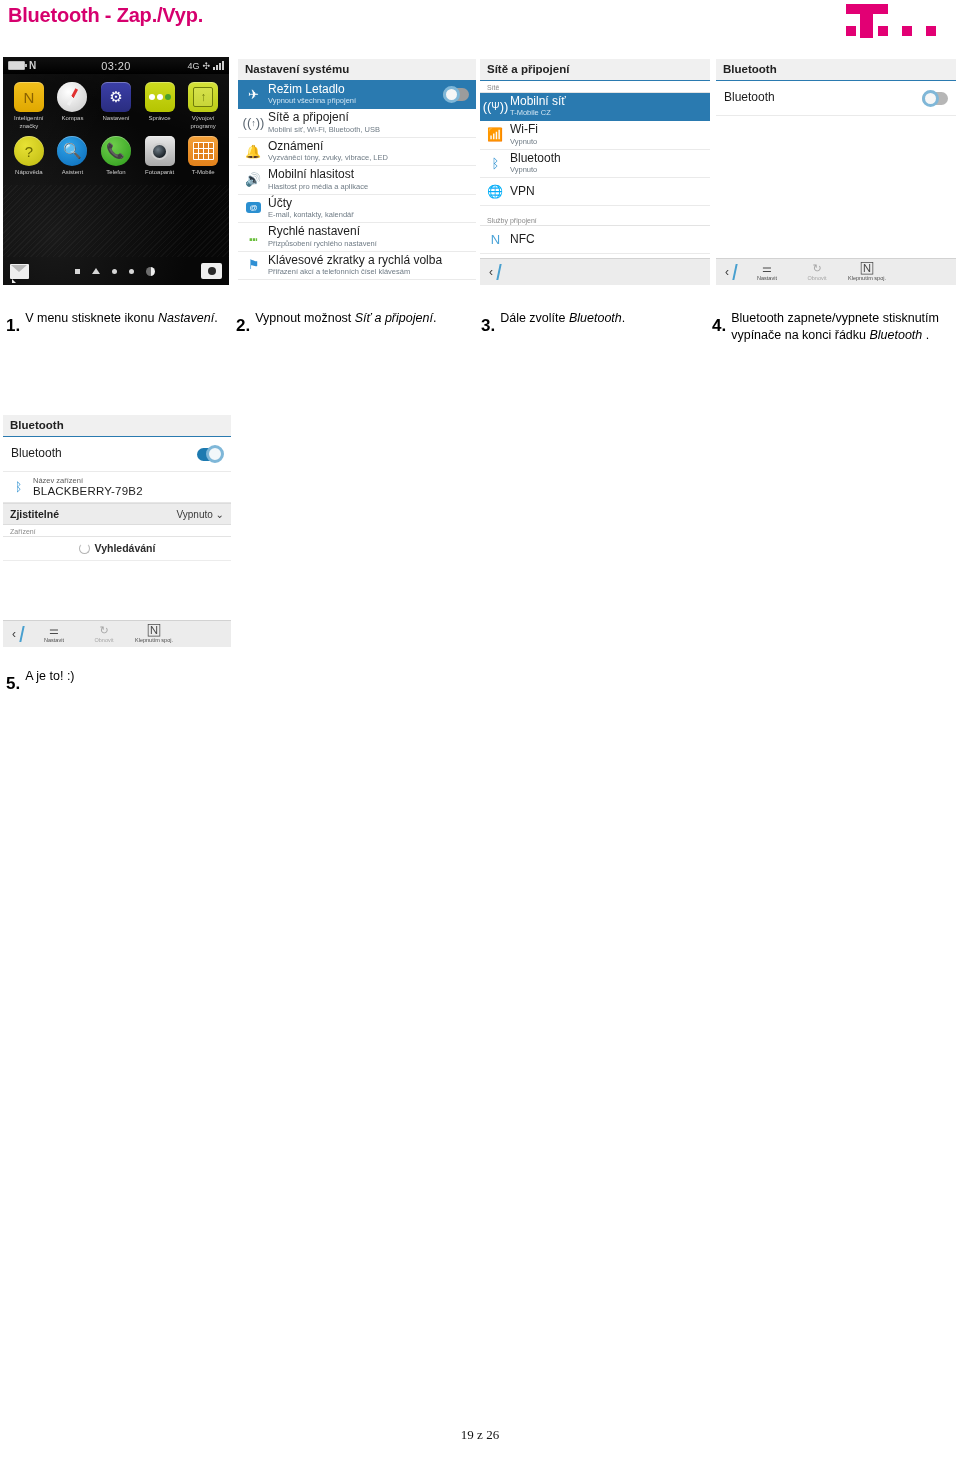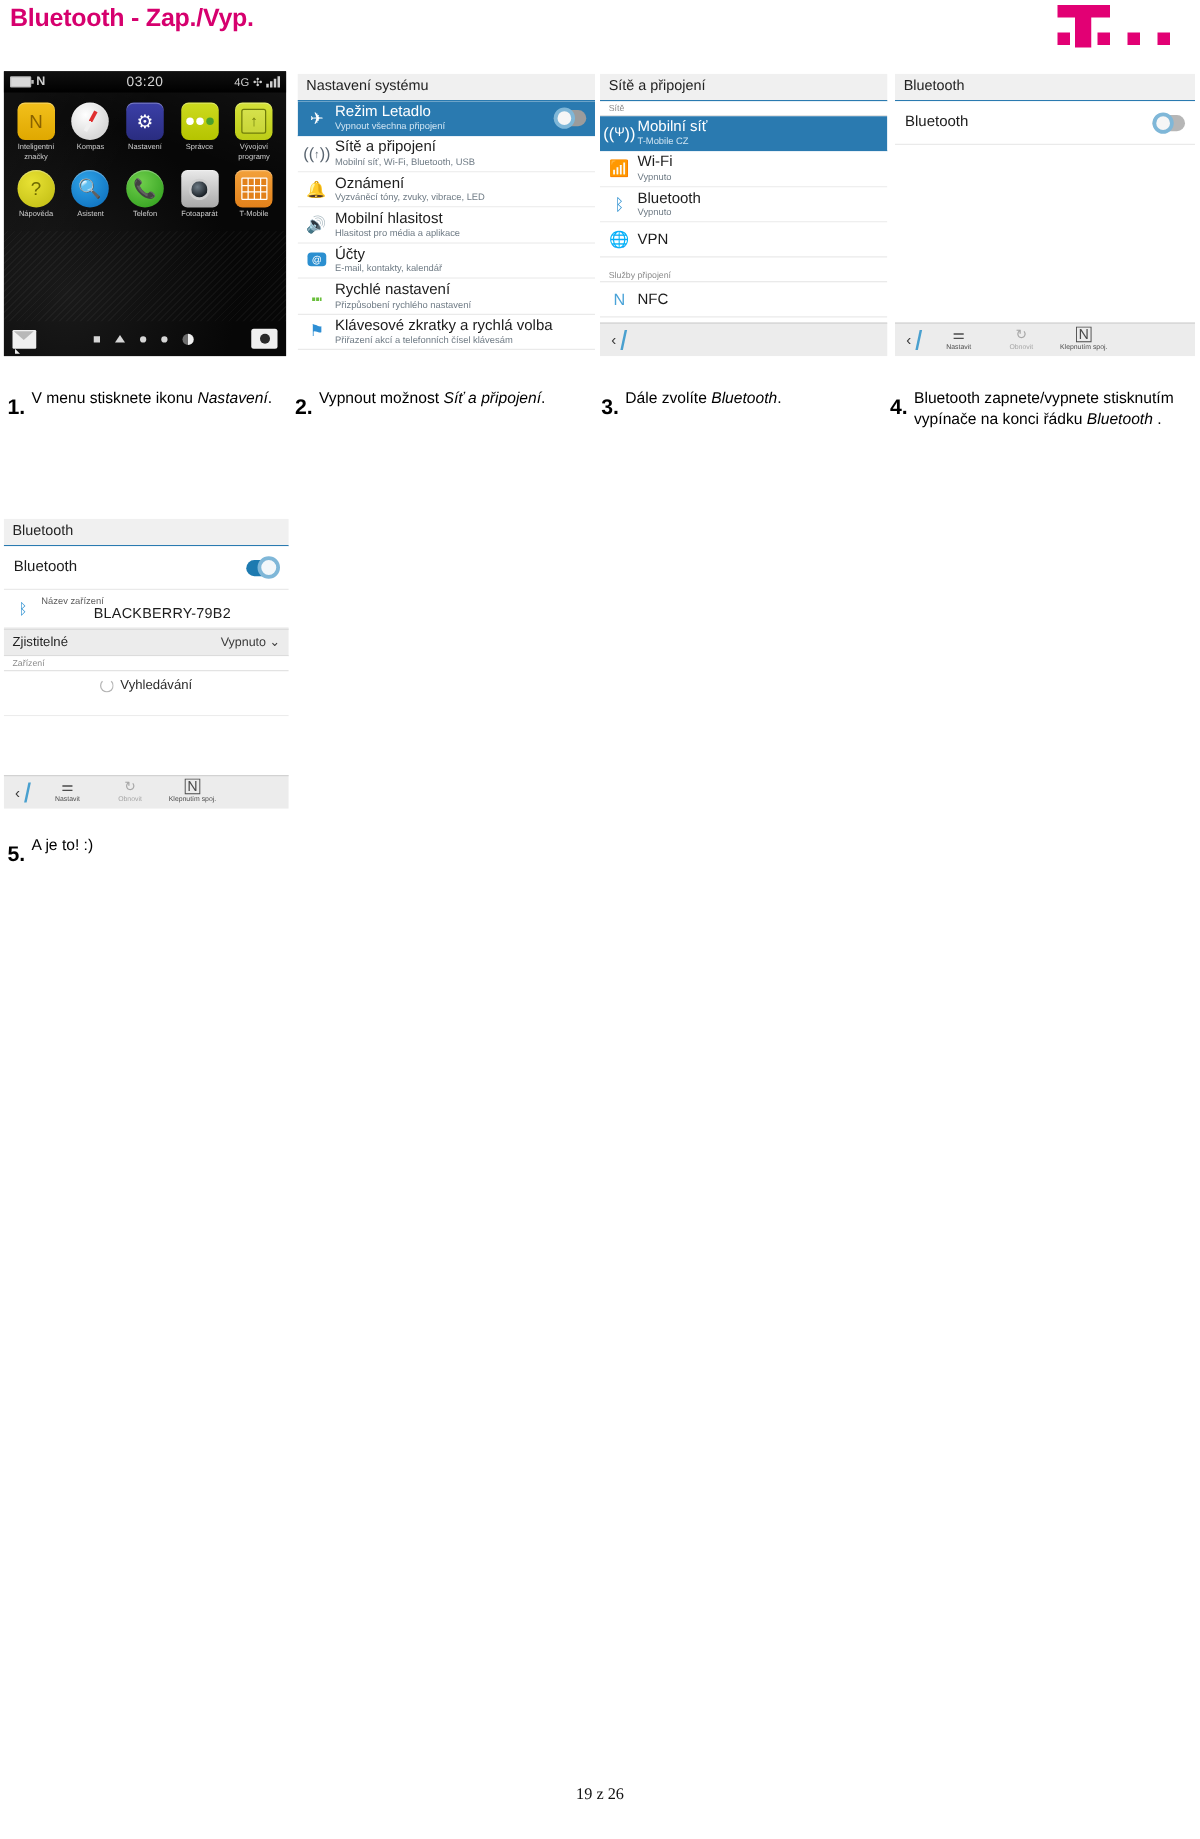--- a/index.html
+++ b/index.html
@@ -197,21 +197,21 @@
     background: #ffffff;
     display: flex; flex-direction: column;
     position: relative;
     color: #1b1b1b;
   }
   .bb-head {
     background: #f0f0f0;
     border-bottom: 1.5px solid #2a7ab0;
     padding: 4px 7px 5px 7px;
     font-size: 11.5px;
-    font-weight: normal;
+    font-weight: bold;
     color: #222;
   }
   .bb-list { flex: 1; overflow: hidden; }
   .bb-section {
     font-size: 7px; color: #8a8a8a; padding: 3px 7px 1px 7px;
     border-bottom: 1px solid #e3e3e3; background: #fff;
   }
   .bb-row {
     display: flex; align-items: center;
     padding: 2px 7px 3px 5px;
@@ -265,31 +265,31 @@
   .bbar-glyph { font-size: 11px; line-height: 11px; }
   .bbar-lbl { font-size: 5.5px; margin-top: 1px; white-space: nowrap; }
 
   .bt-empty { flex: 1; background: #fff; }
 
   .bt-devname {
     display: flex; align-items: center;
     padding: 4px 7px 5px 5px; border-bottom: 1px solid #e6e6e6;
   }
   .bt-devname .nm-small { font-size: 7.5px; color: #5c5c5c; line-height: 1.2; }
-  .bt-devname .nm-big { font-size: 11.5px; color: #1c1c1c; letter-spacing: 0.2px; margin-left: 42px; }
+  .bt-devname .nm-big { font-size: 11.5px; color: #1c1c1c; letter-spacing: 0.2px; }
   .bt-discover {
     display: flex; align-items: center; justify-content: space-between;
     background: #ececec; padding: 4px 7px; border-bottom: 1px solid #dcdcdc;
     border-top: 1px solid #dcdcdc;
   }
-  .bt-discover .dl { font-size: 10.5px; font-weight: normal; color: #1f1f1f; }
+  .bt-discover .dl { font-size: 10.5px; font-weight: bold; color: #1f1f1f; }
   .bt-discover .dr { font-size: 10px; color: #3a3a3a; }
   .bt-searching {
     display: flex; align-items: center; justify-content: center; gap: 5px;
-    padding: 5px 0 18px 0; border-bottom: 1px solid #ececec;
+    padding: 5px 0 6px 0; border-bottom: 1px solid #ececec; font-weight: bold;
   }
   .spin { width: 9px; height: 9px; border-radius: 50%; border: 1.5px solid #b5b5b5; border-top-color: transparent; }
   .bt-searching span { font-size: 10.5px; color: #2b2b2b; }
 
   
   .step {
     position: absolute;
     display: flex;
     align-items: flex-start;
   }

